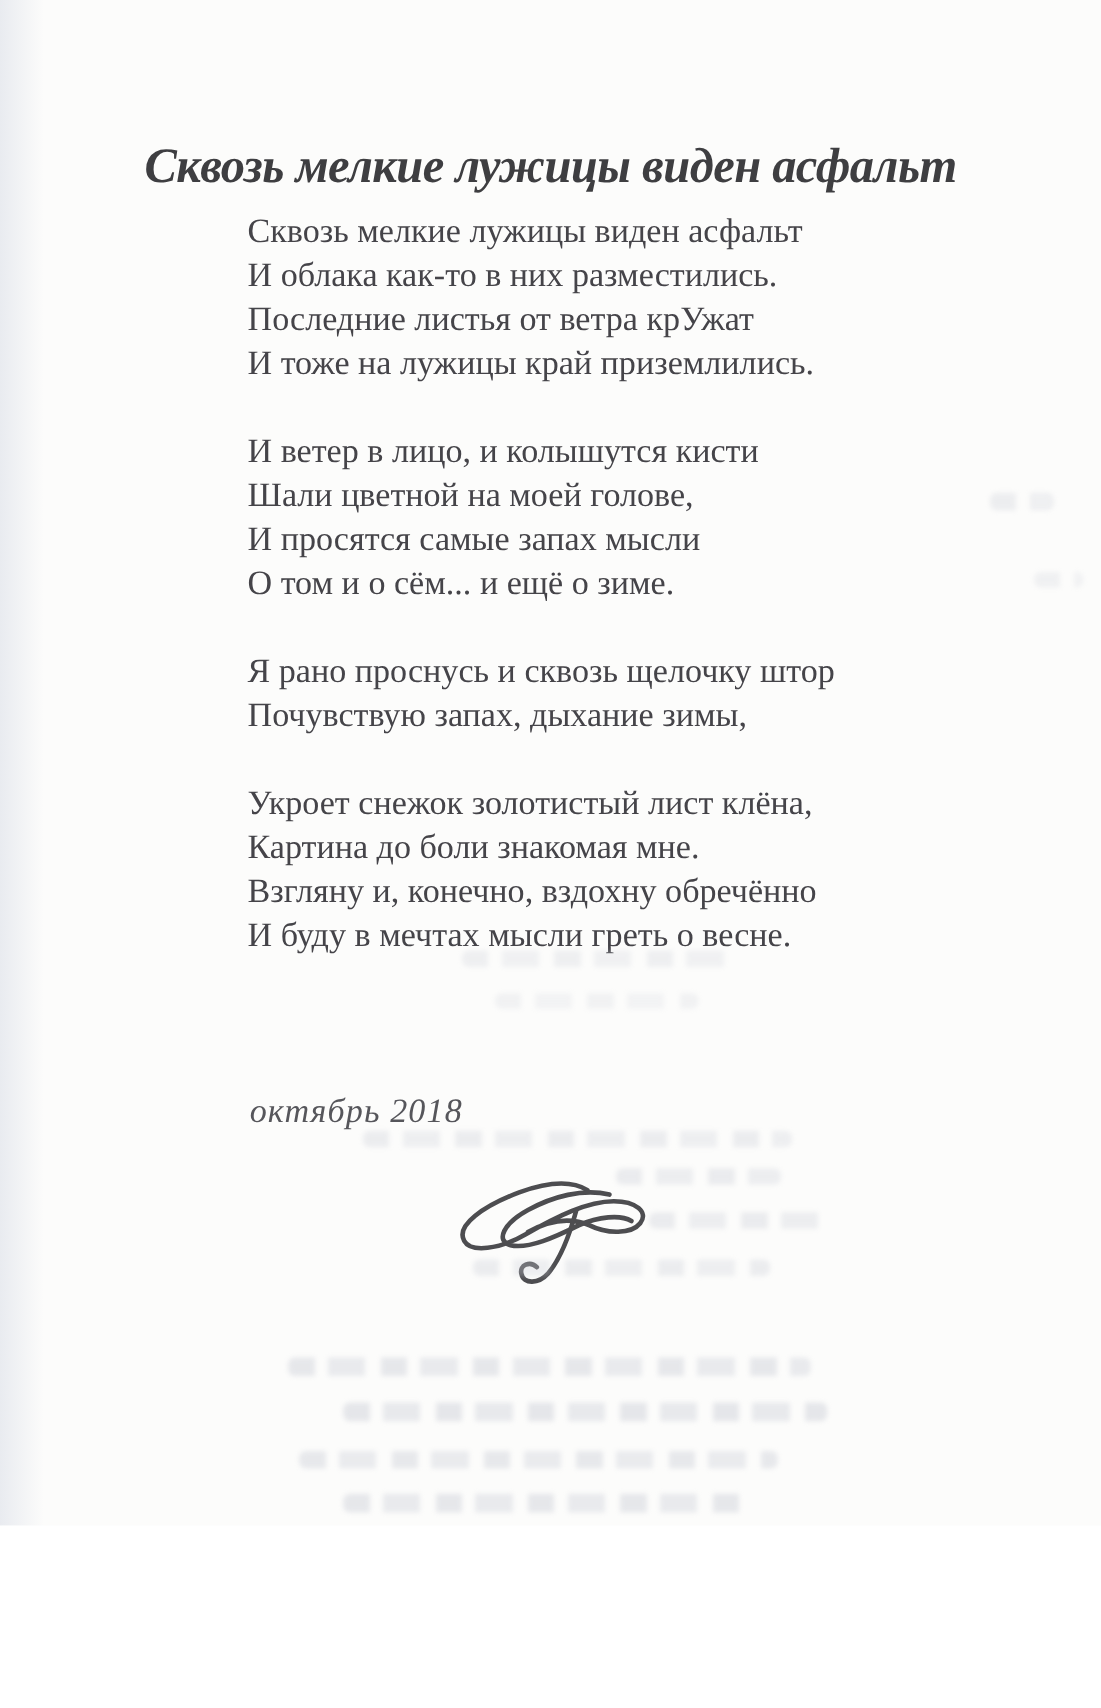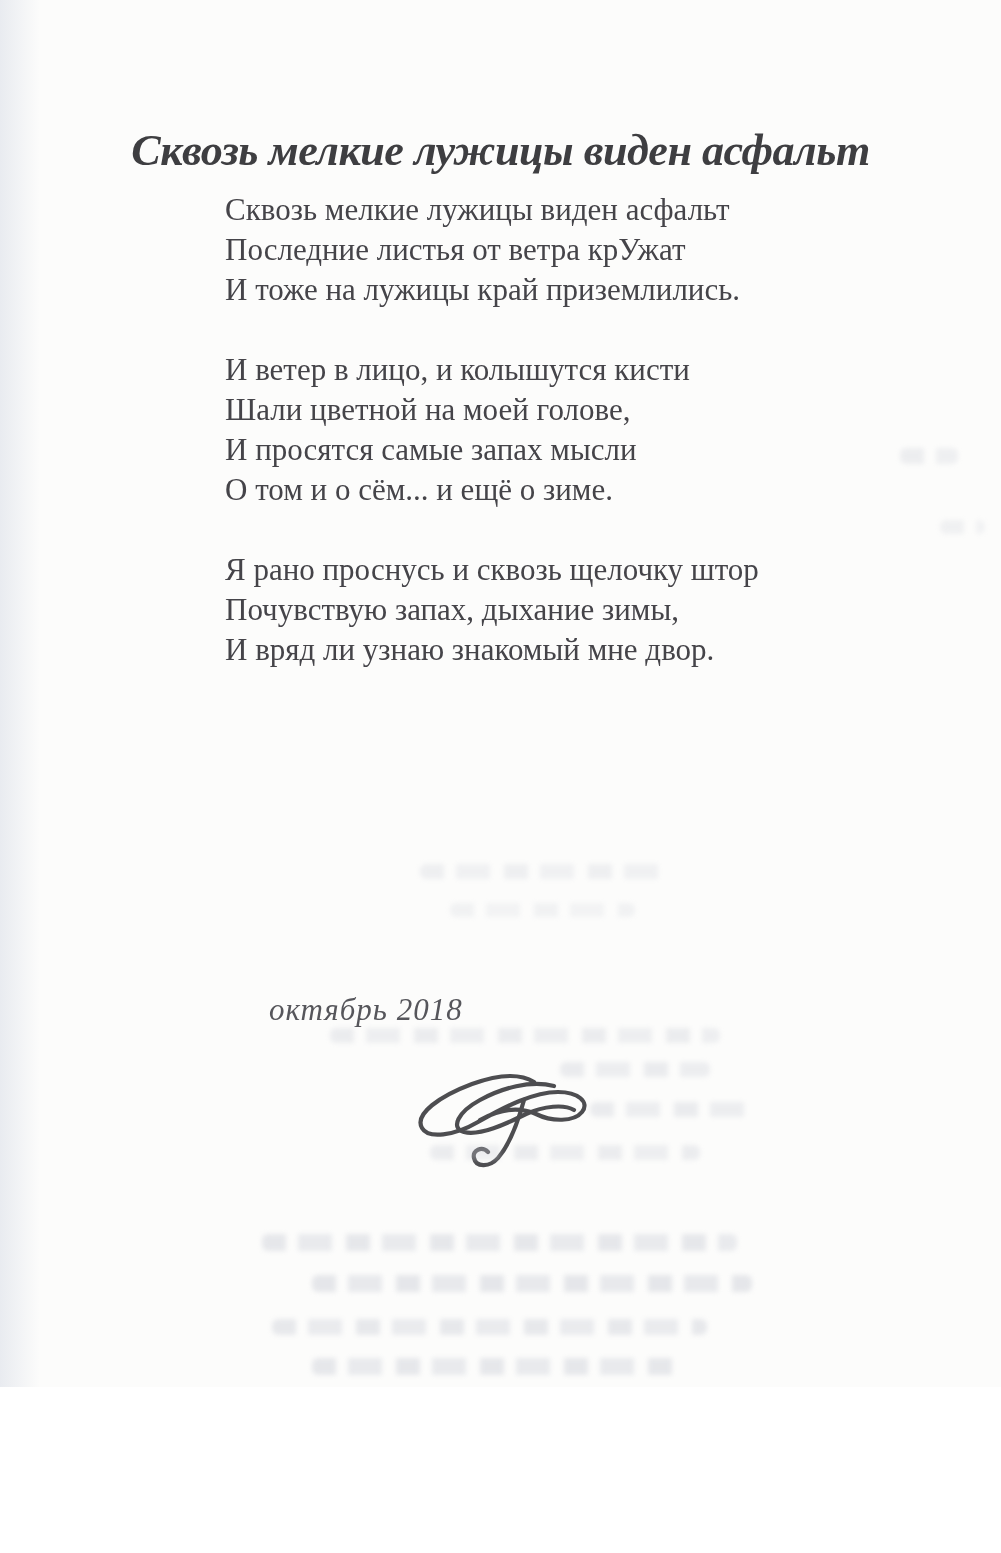--- a/index.html
+++ b/index.html
@@ -46,21 +46,20 @@
   .stanza { margin: 0 0 40px 0; }
   .poem-line { white-space: nowrap; }
   .date-line {
     position: absolute;
     left: 227px;
     top: 992px;
     font-size: 31px;
     font-style: italic;
     color: #56565b;
     letter-spacing: 1px;
-    margin-left: 42px;
   }
   .ornament {
     position: absolute;
     left: 406px;
     top: 1066px;
     width: 190px;
     height: 110px;
   }
   .ornament svg { display: block; width: 100%; height: 100%; }
   
@@ -89,33 +88,39 @@
 </head>
 <body>
 
 <div class="page">
 
   <h1 class="poem-title">Сквозь мелкие лужицы виден асфальт</h1>
 
   <div class="poem-body">
     <div class="stanza">
       <div class="poem-line">Сквозь мелкие лужицы виден асфальт</div>
+      <div class="poem-line">И облака как-то в них разместились.</div>
       <div class="poem-line">Последние листья от ветра крУжат</div>
       <div class="poem-line">И тоже на лужицы край приземлились.</div>
     </div>
     <div class="stanza">
       <div class="poem-line">И ветер в лицо, и колышутся кисти</div>
       <div class="poem-line">Шали цветной на моей голове,</div>
       <div class="poem-line">И просятся самые запах мысли</div>
       <div class="poem-line">О том и о сём... и ещё о зиме.</div>
     </div>
     <div class="stanza">
       <div class="poem-line">Я рано проснусь и сквозь щелочку штор</div>
       <div class="poem-line">Почувствую запах, дыхание зимы,</div>
-      <div class="poem-line">И вряд ли узнаю знакомый мне двор.</div>
+    </div>
+    <div class="stanza">
+      <div class="poem-line">Укроет снежок золотистый лист клёна,</div>
+      <div class="poem-line">Картина до боли знакомая мне.</div>
+      <div class="poem-line">Взгляну и, конечно, вздохну обречённо</div>
+      <div class="poem-line">И буду в мечтах мысли греть о весне.</div>
     </div>
   </div>
 
   <div class="date-line">октябрь 2018</div>
 
   <div class="ornament">
     <svg viewBox="0 0 190 110" xmlns="http://www.w3.org/2000/svg" fill="none" stroke="#4d4d50" stroke-width="4.2" stroke-linecap="round">
       <path d="M 128 16 C 112 6, 88 10, 66 18 C 34 30, 8 48, 16 62 C 22 73, 48 70, 72 56 C 100 40, 128 26, 152 26 C 172 26, 184 36, 176 46 C 168 56, 146 56, 130 48 C 112 40, 92 44, 74 54"></path>
       <path d="M 148 20 C 124 14, 96 22, 74 34 C 52 46, 44 62, 58 66 C 74 70, 100 58, 120 48 C 138 40, 158 38, 168 44"></path>
       <path d="M 118 34 C 112 56, 104 78, 92 92 C 84 101, 70 102, 68 92 C 66 84, 76 80, 82 86"></path>

